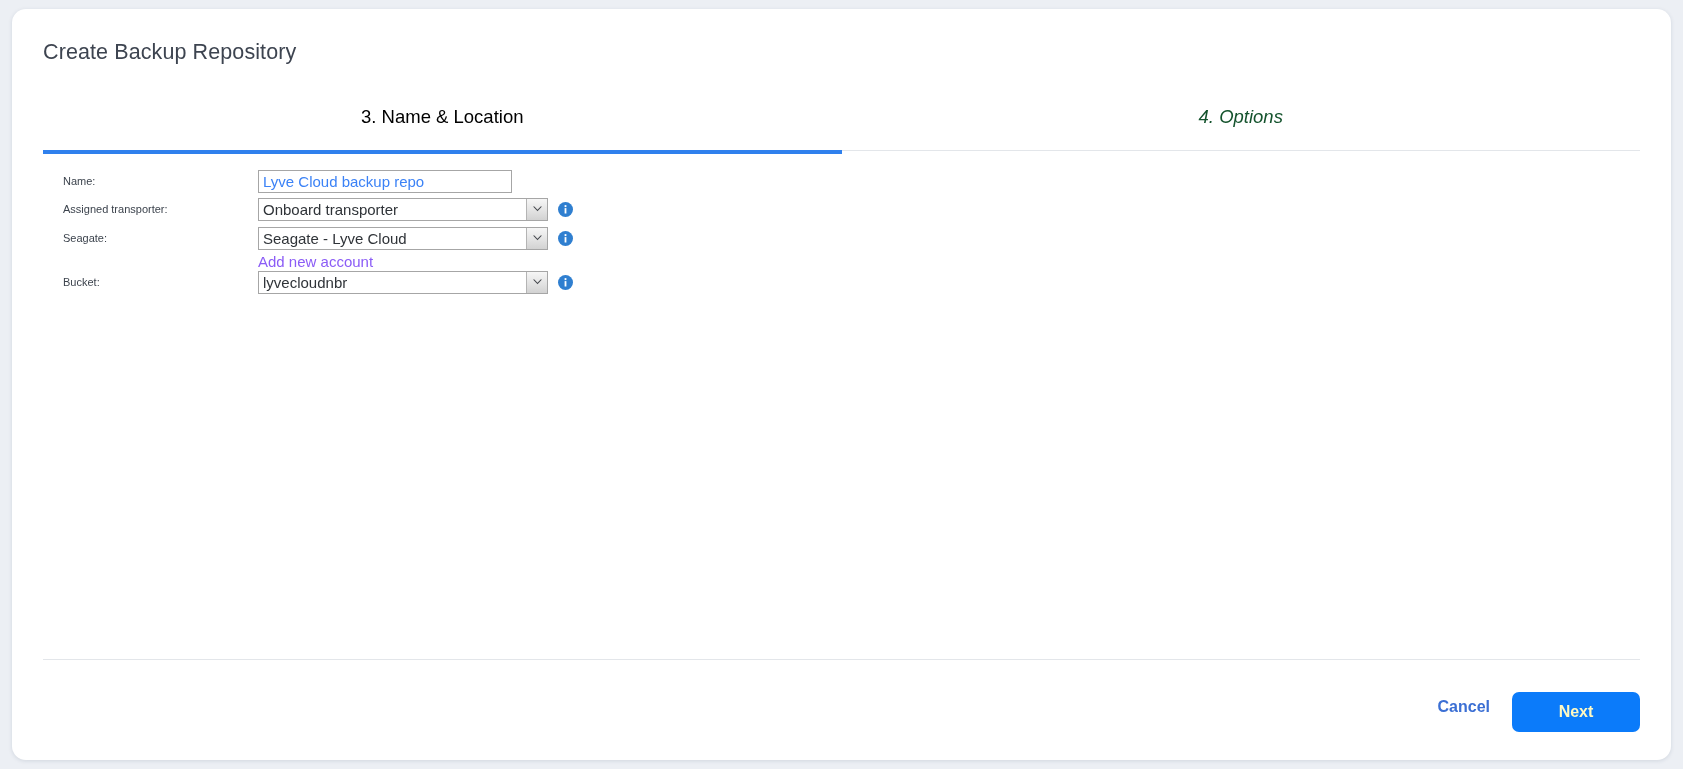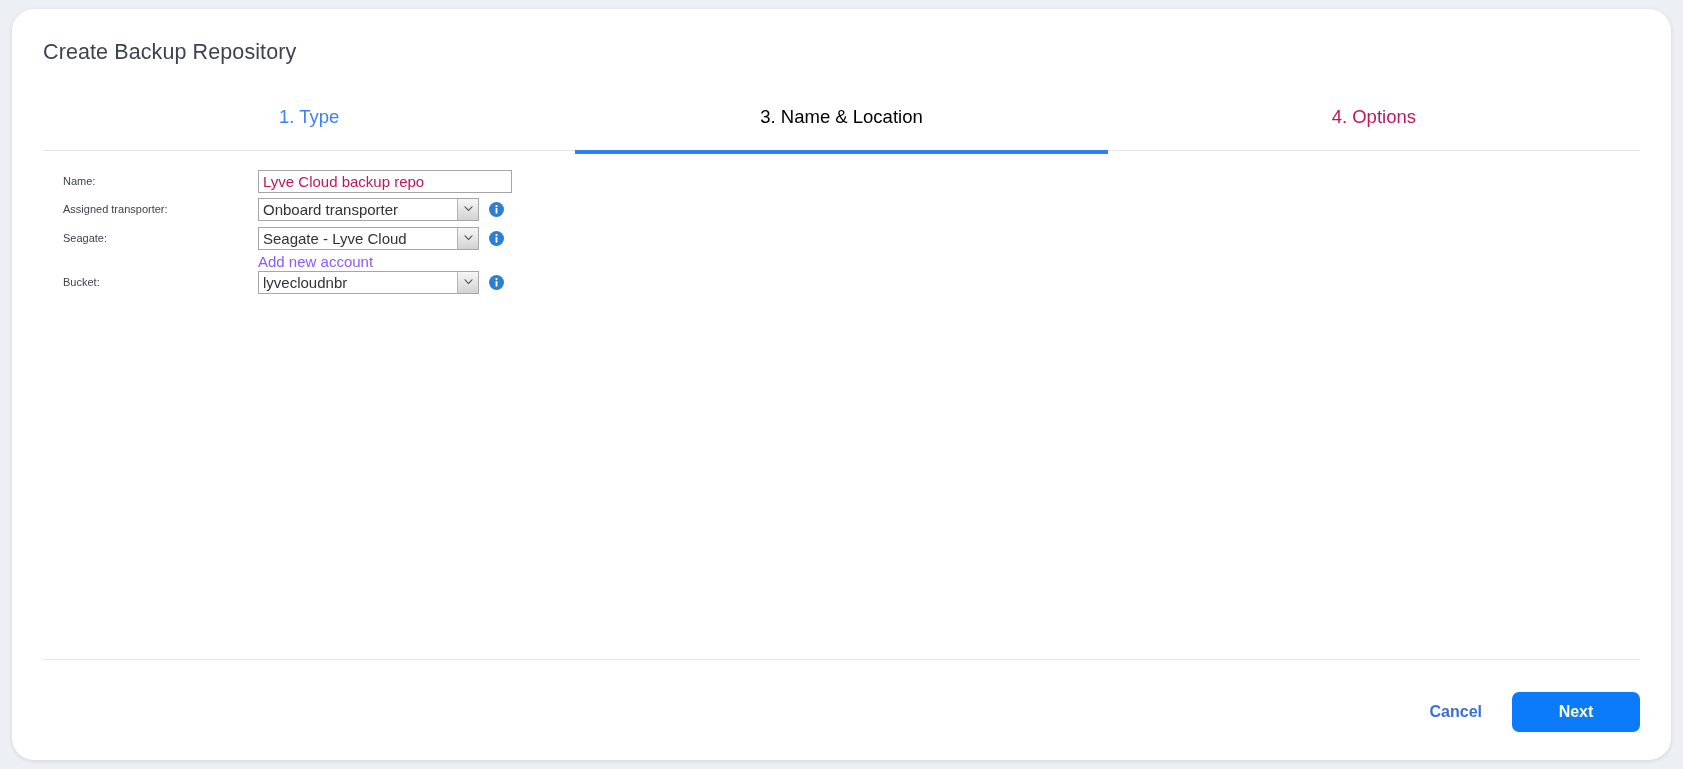--- a/index.html
+++ b/index.html
@@ -13,21 +13,21 @@
     overflow: hidden;
   }
 
   #dialog {
     position: absolute;
     left: 12px;
     top: 9px;
     width: 1659px;
     height: 751px;
     background: #ffffff;
-    border-radius: 22px;
+    border-radius: 14px;
     box-shadow: 0 1px 4px rgba(20,40,70,0.12);
     overflow: hidden;
   }
 
   
   #dialog-title {
     position: absolute;
     left: 31px;
     top: 31px;
     font-size: 21.5px;
@@ -52,21 +52,21 @@
     display: flex;
     align-items: flex-start;
     justify-content: center;
     padding-top: 9px;
     font-size: 18.5px;
     white-space: nowrap;
     cursor: pointer;
   }
   .wizard-tab.done  { color: #3b82f6; }
   .wizard-tab.active { color: #000000; }
-  .wizard-tab.todo  { color: #be185d; cursor: default; }
+  .wizard-tab.todo  { color: #14532d; cursor: default; font-style: italic; }
   .wizard-tab.active::after {
     content: "";
     position: absolute;
     left: 0; right: 0;
     bottom: -4px;
     height: 4px;
     background: #2f80ed;
   }
 
   
@@ -98,30 +98,30 @@
     display: flex;
     align-items: center;
   }
 
   .text-input {
     width: 254px;
     height: 23px;
     padding: 0 4px;
     font-family: "Liberation Sans", sans-serif;
     font-size: 15px;
-    color: #be185d;
+    color: #3b82f6;
     background: #ffffff;
     border: 1px solid #a6a6a6;
     border-radius: 0;
     outline: none;
   }
 
   .select-box {
     position: relative;
-    width: 221px;
+    width: 290px;
     height: 23px;
     background: #ffffff;
     border: 1px solid #a6a6a6;
     display: flex;
     align-items: center;
     cursor: pointer;
   }
   .select-value {
     padding-left: 4px;
     font-size: 15px;
@@ -167,22 +167,22 @@
     right: 31px;
     bottom: 100px;
     height: 1px;
     background: #e3e6ea;
   }
   #footer {
     position: absolute;
     right: 31px;
     bottom: 28px;
     display: flex;
-    align-items: center;
-    gap: 26px;
+    align-items: flex-start;
+    gap: 18px;
   }
   #cancel-button {
     font-size: 16px;
     font-weight: bold;
     color: #3b6fd4;
     background: none;
     border: none;
     font-family: "Liberation Sans", sans-serif;
     cursor: pointer;
     padding: 6px 4px;
@@ -201,23 +201,20 @@
   }
 </style>
 </head>
 <body>
 
 <div id="dialog">
 
   <div id="dialog-title">Create Backup Repository</div>
 
   <div id="wizard-tabs">
-    <div class="wizard-tab done">
-      <span>1. Type</span>
-    </div>
     <div class="wizard-tab active">
       <span>3. Name &amp; Location</span>
     </div>
     <div class="wizard-tab todo">
       <span>4. Options</span>
     </div>
   </div>
 
   <div id="form-area">
 

